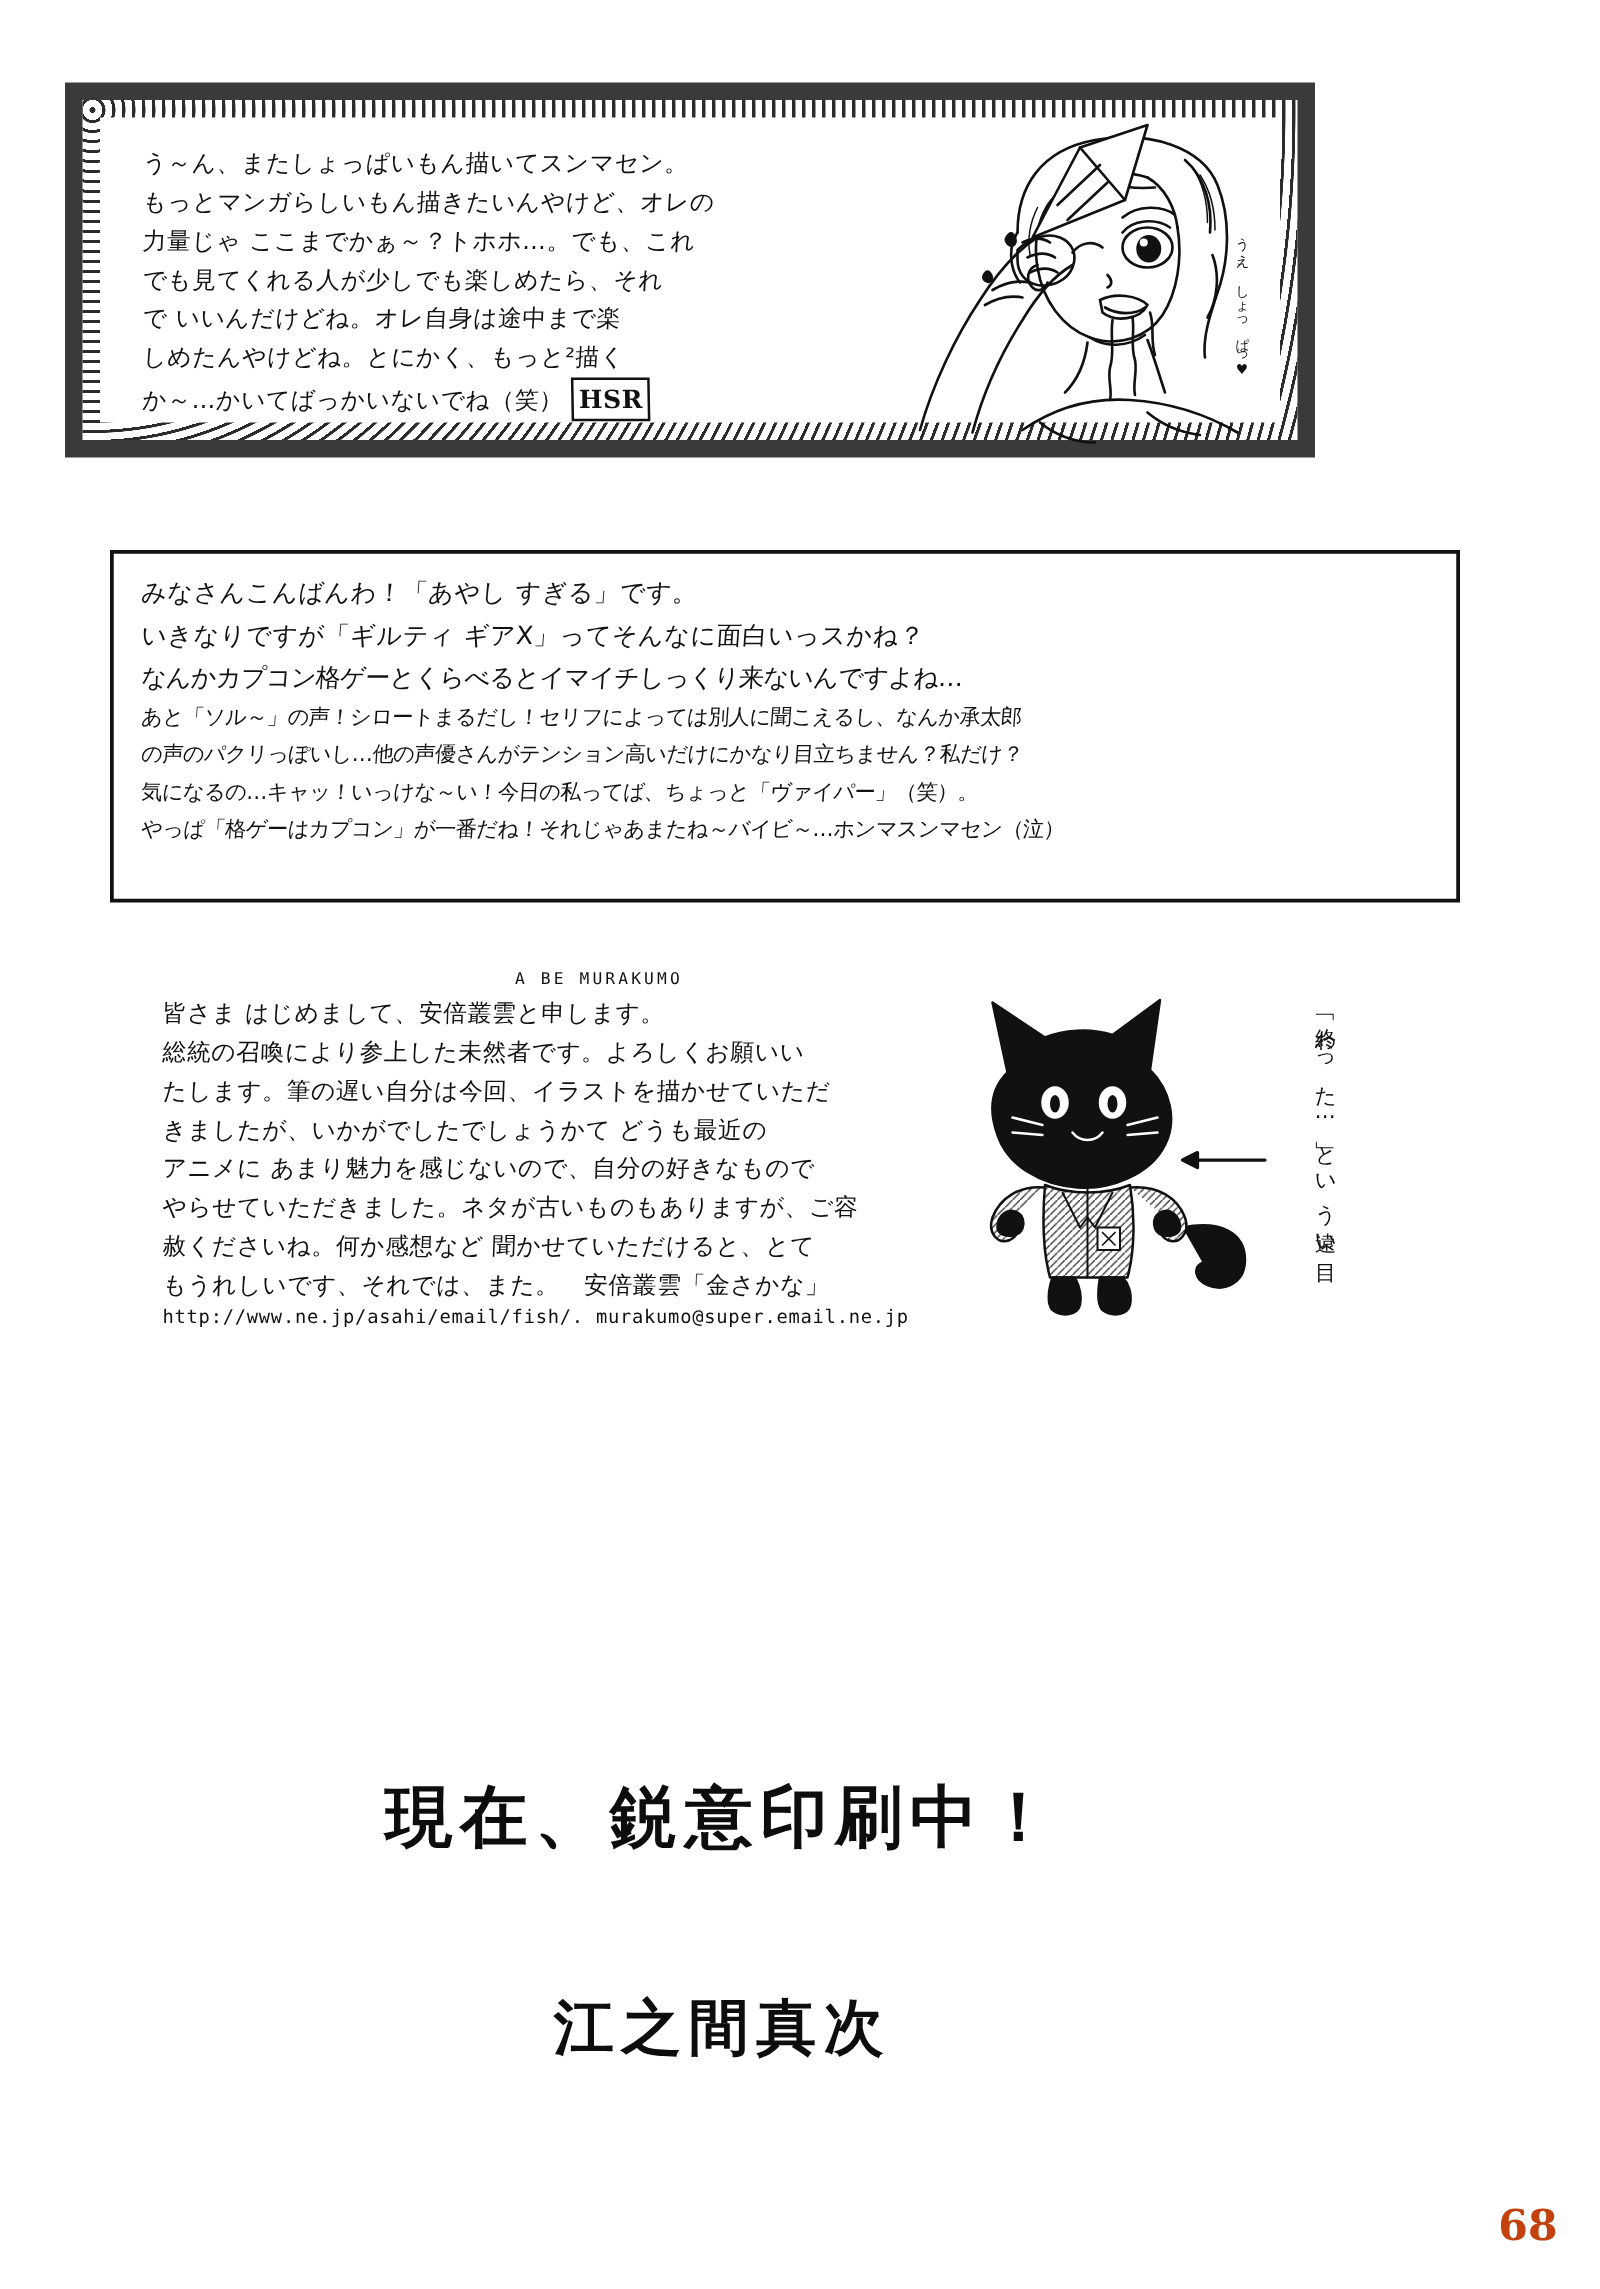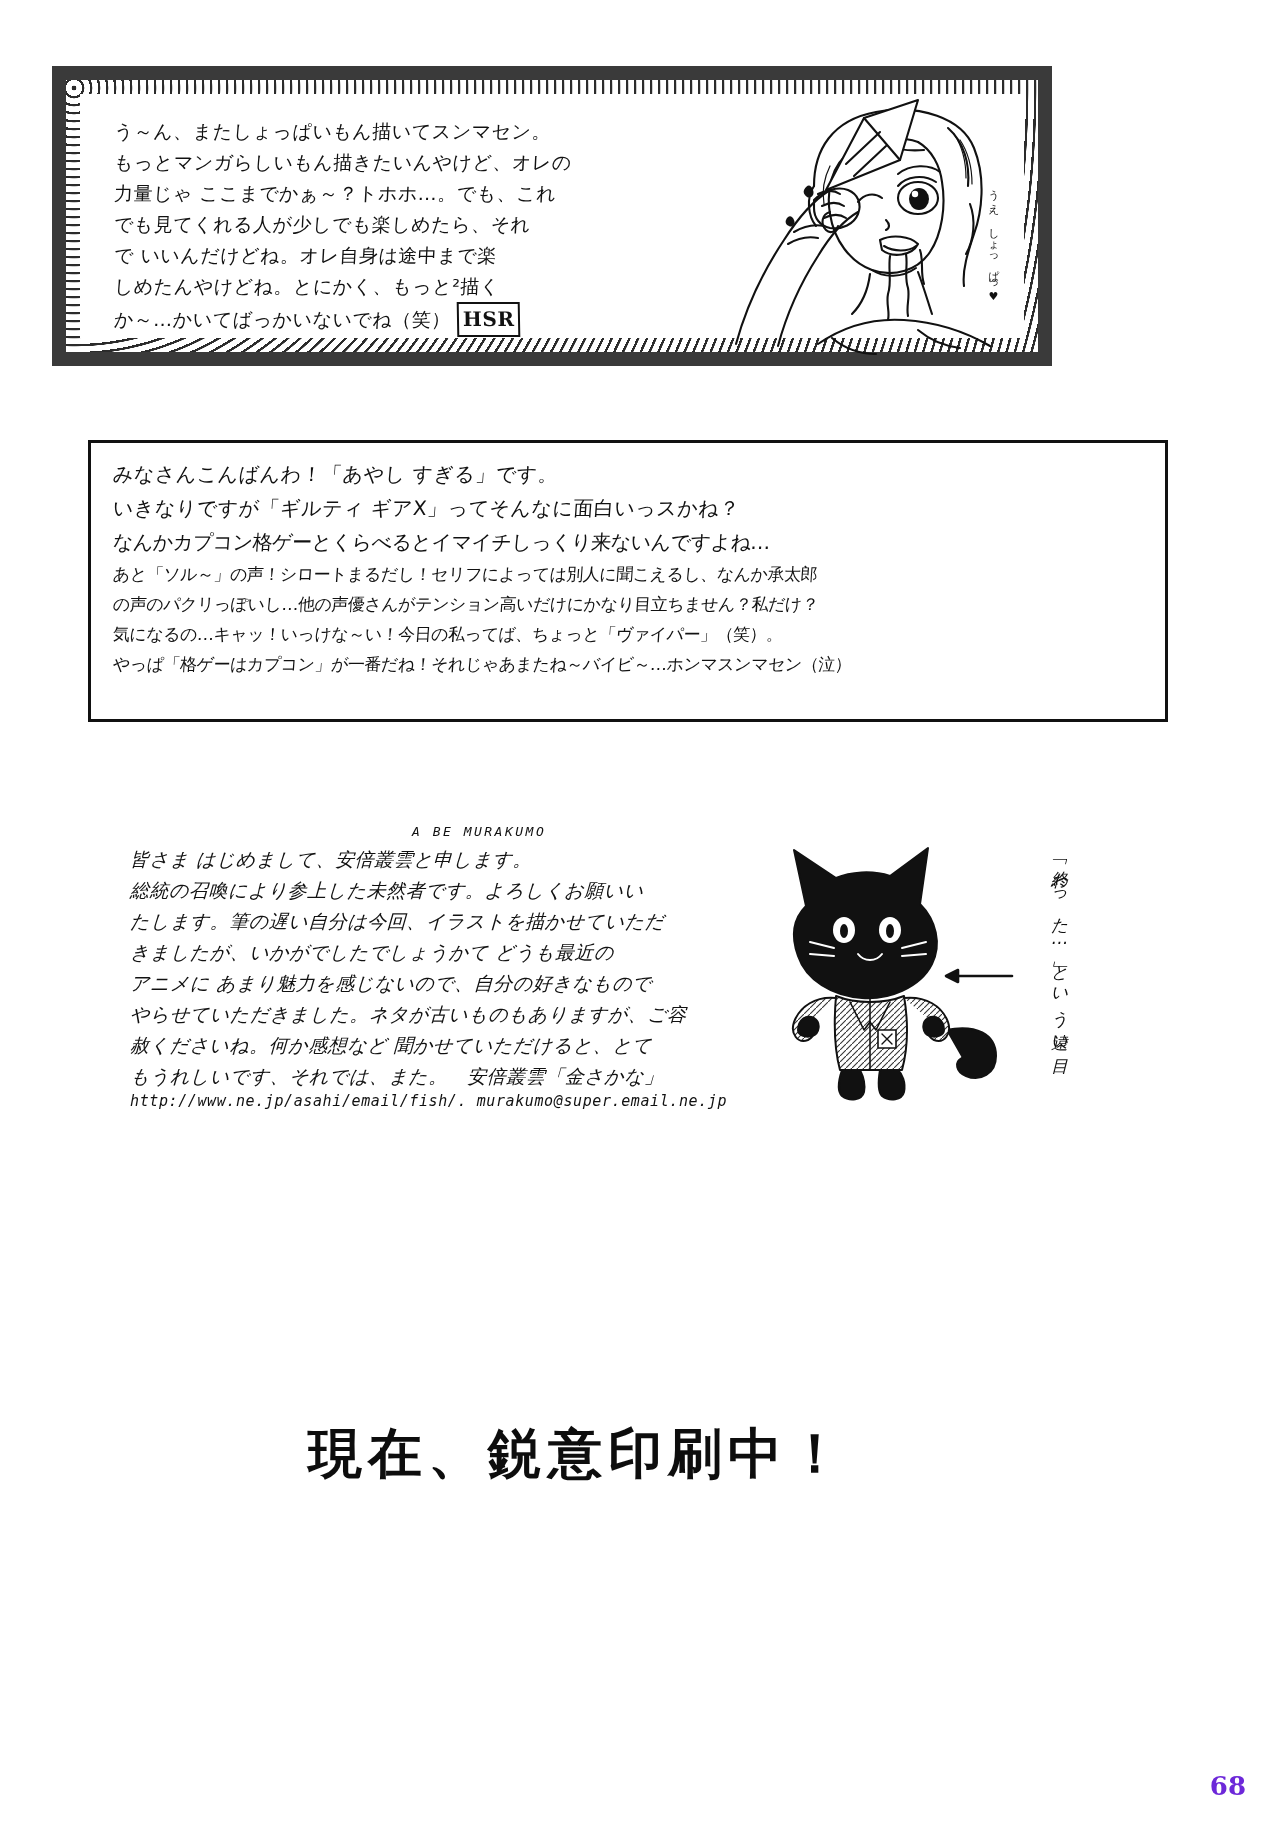--- a/index.html
+++ b/index.html
@@ -117,24 +117,23 @@
     line-height: 34px;
     transform: skewX(-4deg);
   }
   .p2-line.small { font-size: 17px; line-height: 30px; }
   .p2-line.tight { letter-spacing: -0.5px; }
 
   
   .panel3 {
     position: absolute;
     left: 130px;
-    top: 824px;
+    top: 776px;
     width: 1020px;
     height: 320px;
-    font-style: italic;
   }
   .p3-title {
     position: absolute;
     left: 282px;
     top: 0px;
     font-family: "DejaVu Sans Mono", monospace;
     font-size: 13px;
     letter-spacing: 2.5px;
   }
   .p3-text {
@@ -197,22 +196,22 @@
     font-size: 48px;
     letter-spacing: 6px;
   }
 
   .page-no {
     position: absolute;
     right: 34px;
     bottom: 30px;
     font-family: "DejaVu Serif", serif;
     font-weight: bold;
-    font-size: 26px;
-    color: #6d28d9;
+    font-size: 34px;
+    color: #c2410c;
   }
 </style>
 </head>
 <body>
 
 <div class="page">
 
   <div class="panel1">
     <div class="panel1-inner">
 
@@ -387,16 +386,17 @@
             <path d="M208 136 L196 142 L208 148 Z"></path>
           </g>
         </g>
       </svg>
     </div>
 
     <div class="cat-note hand">「終わった…」という遠い目</div>
   </div>
 
   <div class="big-line big1">現在、鋭意印刷中！</div>
+  <div class="big-line big2">江之間真次</div>
 
   <div class="page-no">68</div>
 
 </div>
 
 </body></html>

